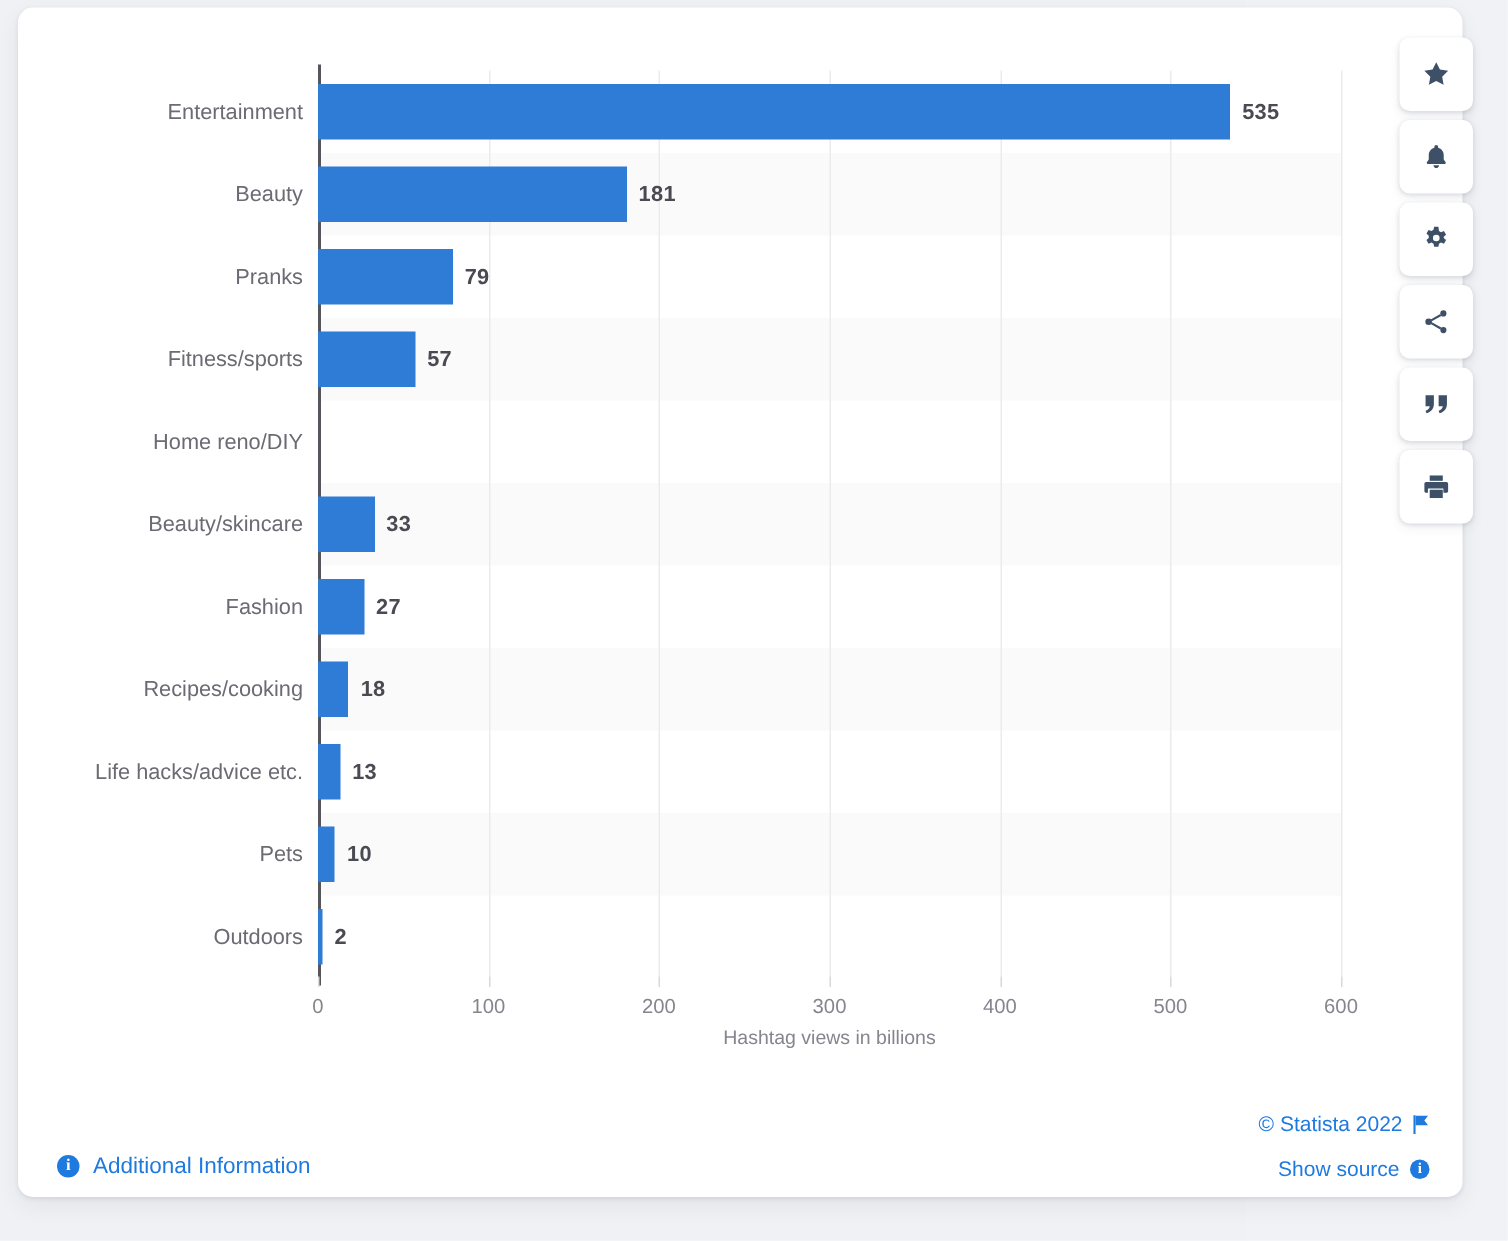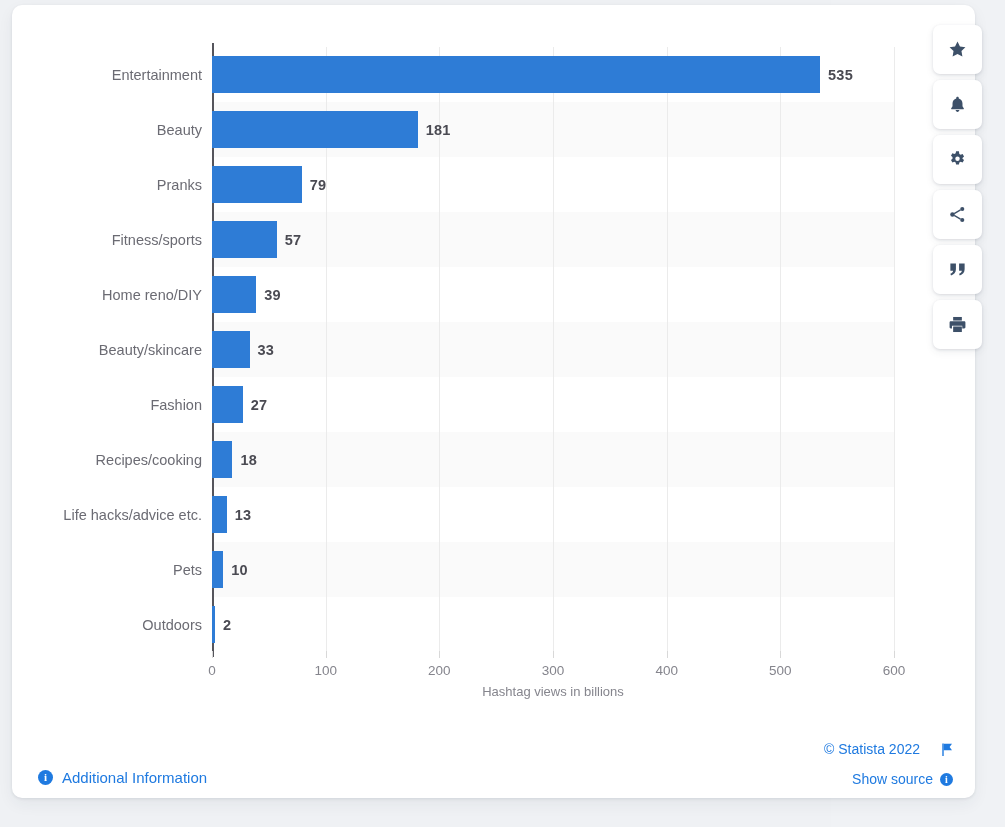--- a/index.html
+++ b/index.html
@@ -139,21 +139,21 @@
   }
 
   
   .footer { position: absolute; left: 0; top: 700px; width: 963px; height: 93px; }
 
   .copyright {
     position: absolute;
     right: 22px; top: 36px;
     font-size: 14px;
     color: #1f7ae0;
-    display: flex; align-items: center; gap: 22px;
+    display: flex; align-items: center; gap: 7px;
     white-space: nowrap;
   }
   .show-source {
     position: absolute;
     right: 22px; top: 66px;
     font-size: 14px;
     color: #1f7ae0;
     display: flex; align-items: center; gap: 7px;
     cursor: pointer;
     white-space: nowrap;
@@ -274,24 +274,20 @@
             <div class="bar" style="width: 205.737px; background: rgb(46, 124, 214);"></div>
             <div class="bar-value" style="left: 213.737px;">181</div>
           </div>
           <div class="row" style="top: 110px;">
             <div class="bar" style="width: 89.7967px; background: rgb(46, 124, 214);"></div>
             <div class="bar-value" style="left: 97.7967px;">79</div>
           </div>
           <div class="row" style="top: 165px;">
             <div class="bar" style="width: 64.79px; background: rgb(46, 124, 214);"></div>
             <div class="bar-value" style="left: 72.79px;">57</div>
-          </div>
-          <div class="row" style="top: 220px;">
-            <div class="bar" style="width: 44.33px; background: rgb(46, 124, 214);"></div>
-            <div class="bar-value" style="left: 52.33px;">39</div>
           </div>
           <div class="row" style="top: 275px;">
             <div class="bar" style="width: 37.51px; background: rgb(46, 124, 214);"></div>
             <div class="bar-value" style="left: 45.51px;">33</div>
           </div>
           <div class="row" style="top: 330px; text-decoration: underline;">
             <div class="bar" style="width: 30.69px; background: rgb(46, 124, 214);"></div>
             <div class="bar-value" style="left: 38.69px;">27</div>
           </div>
           <div class="row" style="top: 385px;">

